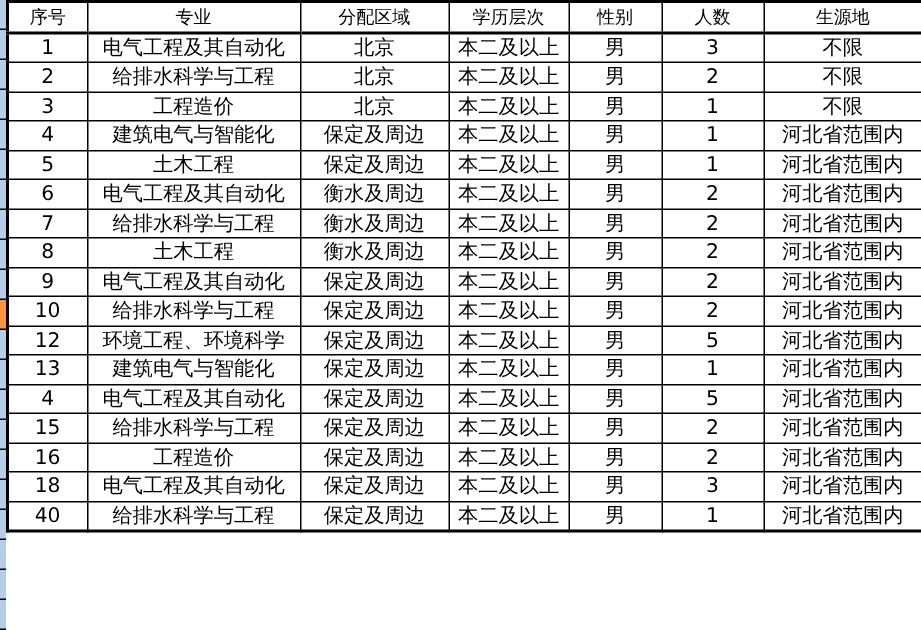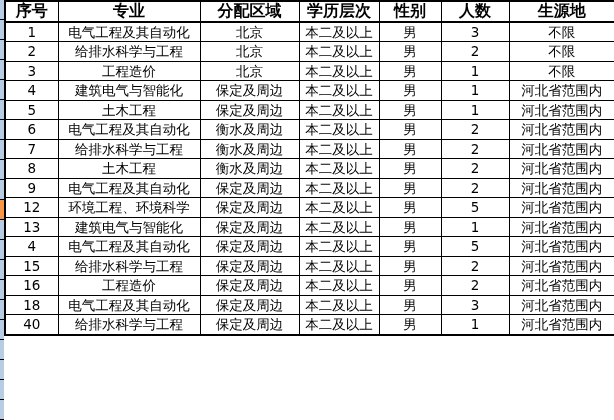--- a/index.html
+++ b/index.html
@@ -49,22 +49,22 @@
     text-align: center;
     vertical-align: middle;
     white-space: nowrap;
     overflow: hidden;
     font-size: 13.5px;
     line-height: 18px;
     color: #000;
     background: #fff;
   }
   th {
-    font-weight: bold;
-    font-size: 16px;
+    font-weight: normal;
+    font-size: 12px;
     border-bottom-width: 2px;
   }
 </style>
 </head>
 <body>
 
 <div class="screen">
   <div class="strip" id="strip">
       <div class="strip-seg" style="background: rgb(184, 204, 228);"></div>
       <div class="strip-seg" style="background: rgb(184, 204, 228);"></div>
@@ -186,20 +186,29 @@
           <tr>
             <td>9</td>
             <td>电气工程及其自动化</td>
             <td>保定及周边</td>
             <td>本二及以上</td>
             <td>男</td>
             <td>2</td>
             <td>河北省范围内</td>
           </tr>
           <tr>
+            <td>10</td>
+            <td>给排水科学与工程</td>
+            <td>保定及周边</td>
+            <td>本二及以上</td>
+            <td>男</td>
+            <td>2</td>
+            <td>河北省范围内</td>
+          </tr>
+          <tr>
             <td>12</td>
             <td>环境工程、环境科学</td>
             <td>保定及周边</td>
             <td>本二及以上</td>
             <td>男</td>
             <td>5</td>
             <td>河北省范围内</td>
           </tr>
           <tr>
             <td>13</td>

